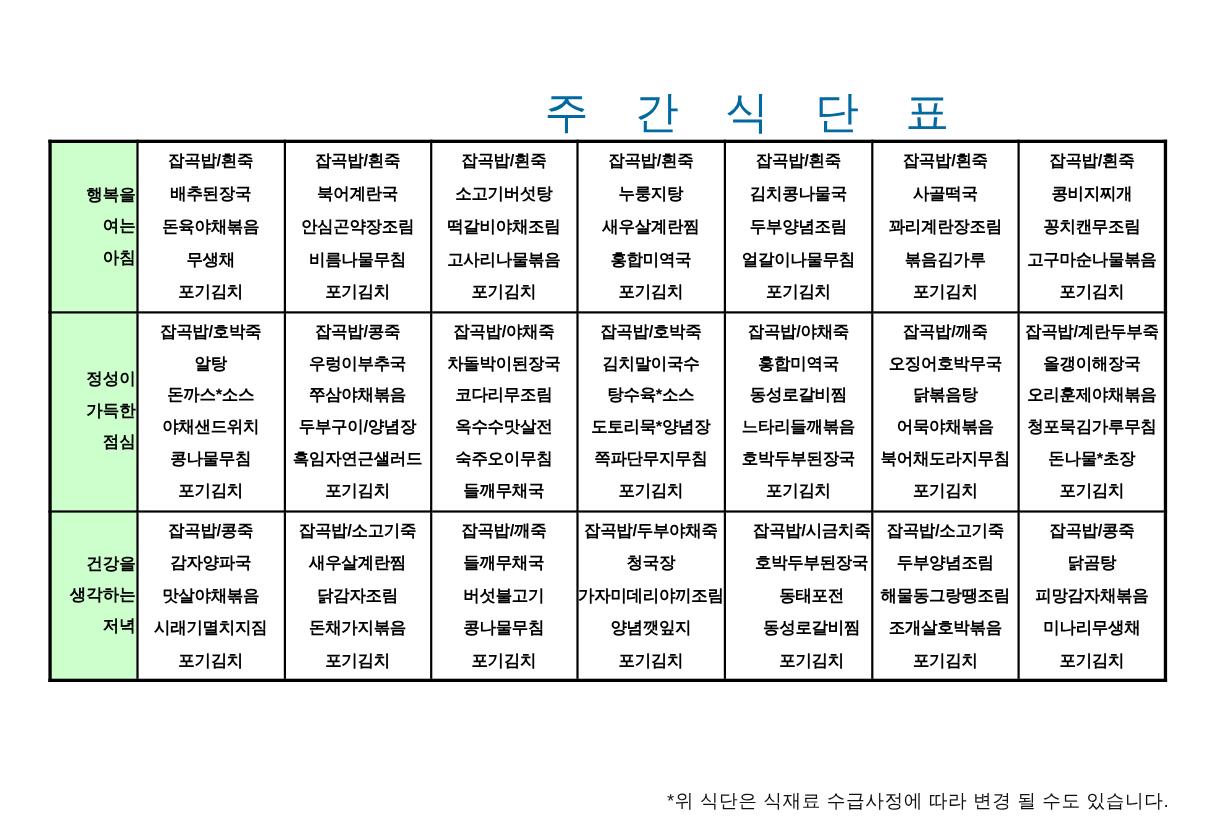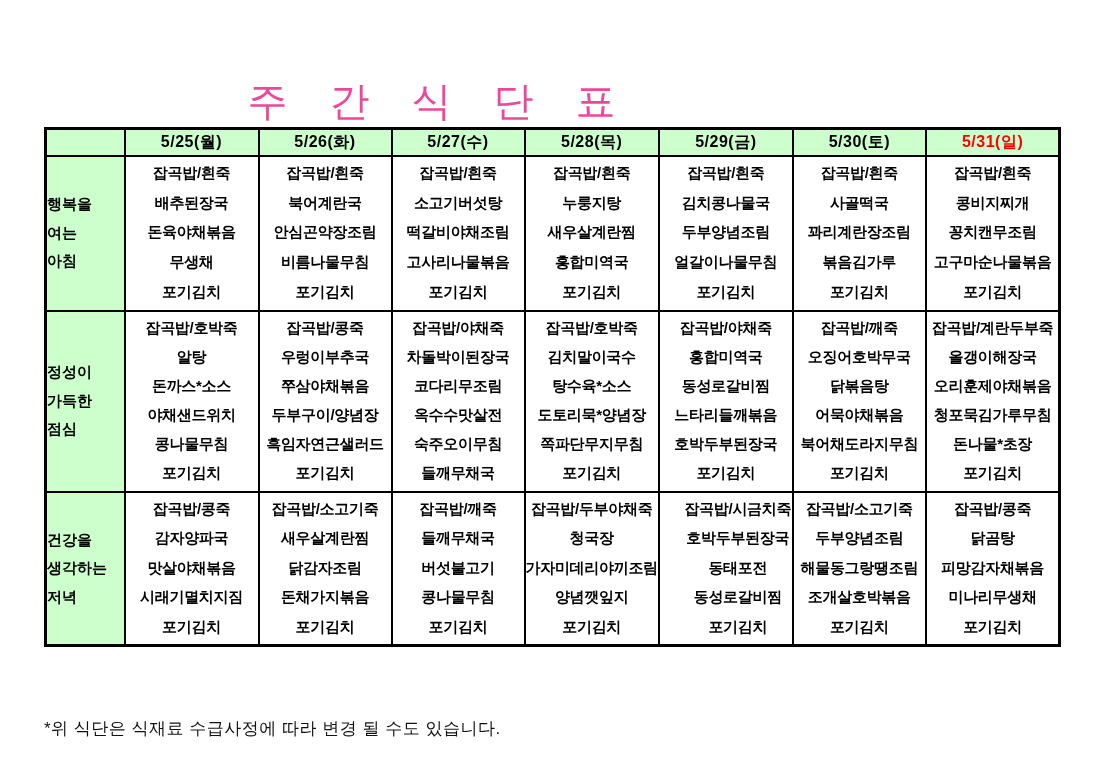--- a/index.html
+++ b/index.html
@@ -2,76 +2,66 @@
 <html><head>
 <meta charset="utf-8">
 <style>
   html,body{margin:0;padding:0;}
   body{
     width:1099px;height:757px;background:#ffffff;position:relative;
     font-family:"Liberation Sans", sans-serif;color:#000;overflow:hidden;
   }
   .page-title{
     position:absolute;top:74px;left:0;width:879px;margin:0;
-    text-align:center;font-family:"Liberation Serif", serif;font-weight:500;
-    font-size:40px;letter-spacing:16px;color:#ec4899;
+    text-align:right;font-family:"Liberation Serif", serif;font-weight:500;
+    font-size:40px;letter-spacing:16px;color:#0369a1;
   }
   table.menu{
     position:absolute;left:44px;top:127px;
     border-collapse:collapse;table-layout:fixed;
     border:3px solid #000;
   }
   table.menu td{border:2px solid #000;padding:0;vertical-align:middle;}
   .green{background:#ccffcc;}
   .date-cell{
     text-align:center;font-weight:bold;font-size:16px;letter-spacing:0.5px;
   }
-  .row-label-cell{text-align:left;}
+  .row-label-cell{text-align:right;}
   .row-label-line{font-weight:bold;font-size:15px;line-height:1.9;}
   .meal-cell{background:#ffffff;}
   .meal-inner{
     display:flex;flex-direction:column;justify-content:space-around;
     align-items:center;width:100%;
   }
   .meal-item{
     font-weight:bold;font-size:15px;letter-spacing:-0.3px;
     white-space:nowrap;text-align:center;
   }
   .footer-note{
     position:absolute;top:717px;left:44px;width:1019px;
-    text-align:left;font-size:17px;letter-spacing:0.5px;color:#111;
+    text-align:right;font-size:17px;letter-spacing:0.5px;color:#111;
   }
 </style>
 </head>
 <body>
 
 <div class="page">
   <h1 class="page-title">주 간 식 단 표</h1>
   <table class="menu">
     <colgroup>
         <col style="width: 79px;">
         <col style="width: 134px;">
         <col style="width: 133px;">
         <col style="width: 133px;">
         <col style="width: 133px;">
         <col style="width: 134px;">
         <col style="width: 133px;">
         <col style="width: 134px;">
       </colgroup>
     <tbody>
-        <tr style="height: 27px;">
-          <td class="green"></td>
-          <td class="green date-cell" style="color: rgb(0, 0, 0);">5/25(월)</td>
-          <td class="green date-cell" style="color: rgb(0, 0, 0);">5/26(화)</td>
-          <td class="green date-cell" style="color: rgb(0, 0, 0);">5/27(수)</td>
-          <td class="green date-cell" style="color: rgb(0, 0, 0);">5/28(목)</td>
-          <td class="green date-cell" style="color: rgb(0, 0, 0);">5/29(금)</td>
-          <td class="green date-cell" style="color: rgb(0, 0, 0);">5/30(토)</td>
-          <td class="green date-cell" style="color: rgb(255, 0, 0);">5/31(일)</td>
-        </tr>
         <tr style="height: 155px;">
           <td class="green row-label-cell">
             <div class="row-label-line">행복을</div>
             <div class="row-label-line">여는</div>
             <div class="row-label-line">아침</div>
           </td>
           <td class="meal-cell">
             <div class="meal-inner" style="height: 149px;">
               <div class="meal-item">잡곡밥/흰죽</div>
               <div class="meal-item">배추된장국</div>

